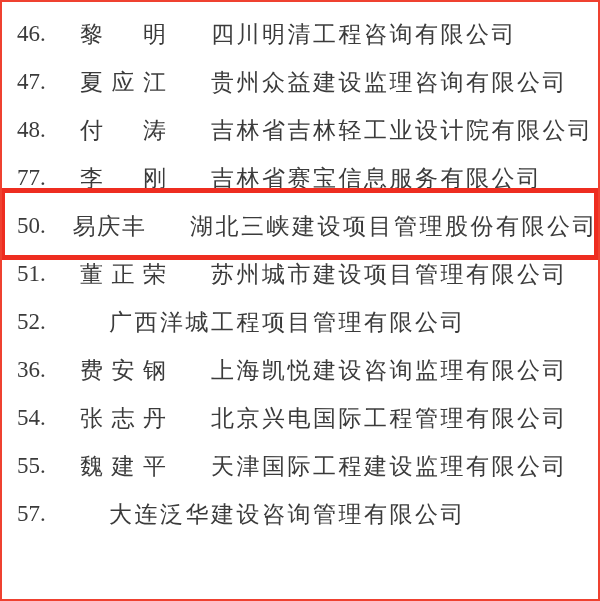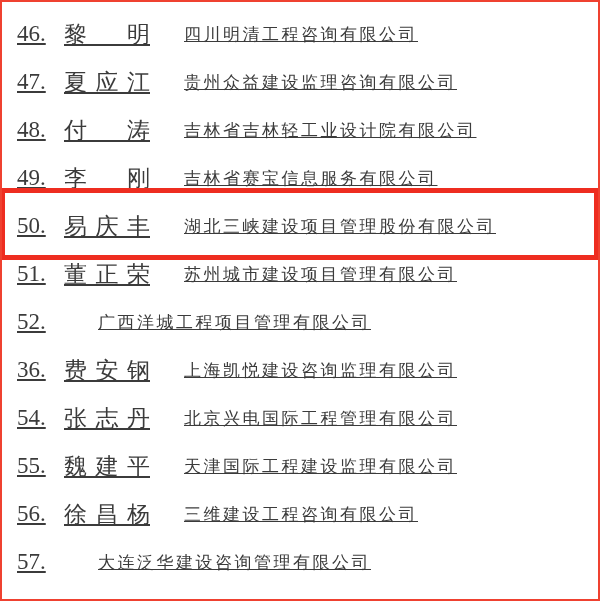--- a/index.html
+++ b/index.html
@@ -17,40 +17,40 @@
     padding-top: 8px;
     overflow: hidden;
     font-family: "Liberation Serif", "DejaVu Serif", serif;
     color: var(--text, #3b3b3b);
   }
   .row {
     height: 48px;
     display: flex;
     align-items: center;
     white-space: nowrap;
-    text-decoration: underline;
   }
   .num {
     display: inline-block;
     margin-left: 15px;
     width: 47px;
     font-size: 23px;
   }
   .name {
     display: inline-block;
     width: 86px;
     font-size: 23px;
     text-align: justify;
     text-align-last: justify;
+    margin-left: 16px;
     -moz-text-align-last: justify;
   }
   .company {
     display: inline-block;
-    margin-left: 34px;
-    font-size: 17px;
+    margin-left: 45px;
+    font-size: 23px;
     letter-spacing: 2.5px;
   }
   .highlight-box {
     position: absolute;
     top: 186px;
     left: -2px;
     width: 599px;
     height: 72px;
     box-sizing: border-box;
     border: 5px solid var(--accent, #ee2d20);
@@ -75,21 +75,21 @@
     <span class="company">贵州众益建设监理咨询有限公司</span>
   </div>
 
   <div class="row">
     <span class="num">48.</span>
     <span class="name">付涛</span>
     <span class="company">吉林省吉林轻工业设计院有限公司</span>
   </div>
 
   <div class="row">
-    <span class="num">49.</span>
+    <span class="num">77.</span>
     <span class="name">李刚</span>
     <span class="company">吉林省赛宝信息服务有限公司</span>
   </div>
 
   <div class="row">
     <span class="num">50.</span>
     <span class="name">易庆丰</span>
     <span class="company">湖北三峡建设项目管理股份有限公司</span>
   </div>
 
@@ -115,25 +115,20 @@
     <span class="name">张志丹</span>
     <span class="company">北京兴电国际工程管理有限公司</span>
   </div>
 
   <div class="row">
     <span class="num">55.</span>
     <span class="name">魏建平</span>
     <span class="company">天津国际工程建设监理有限公司</span>
   </div>
 
-  <div class="row">
-    <span class="num">56.</span>
-    <span class="name">徐昌杨</span>
-    <span class="company">三维建设工程咨询有限公司</span>
-  </div>
 
   <div class="row">
     <span class="num">57.</span>
     <span class="company">大连泛华建设咨询管理有限公司</span>
   </div>
 
   <div class="highlight-box"></div>
 
 </div>
 

